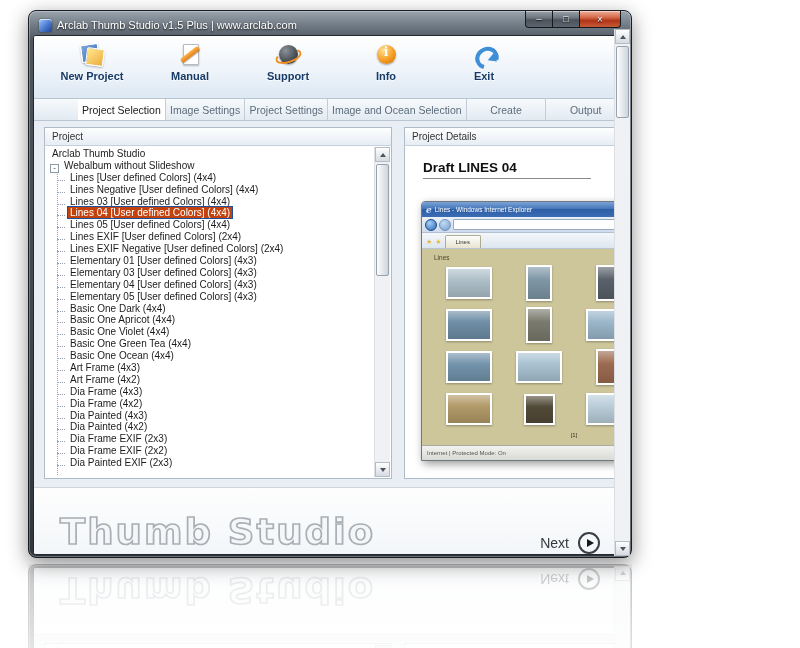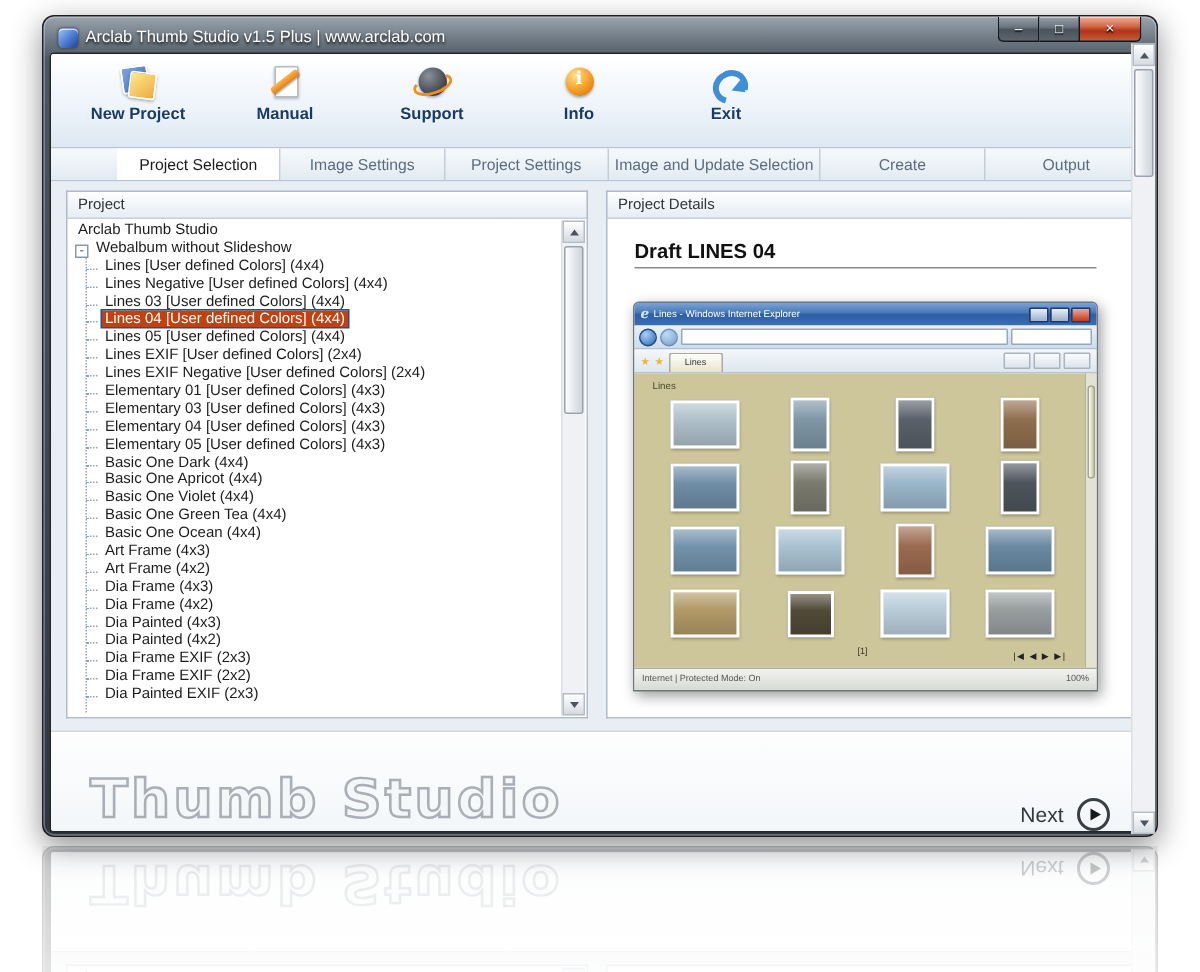--- a/index.html
+++ b/index.html
@@ -1,18 +1,18 @@
 <!DOCTYPE html>
 <html><head>
 <meta charset="utf-8">
 <style>
   html,body{margin:0;padding:0;}
   body{width:800px;height:648px;background:#ffffff;overflow:hidden;position:relative;
        font-family:"Liberation Sans",sans-serif;}
-  .stage{position:absolute;left:28px;top:10px;width:744px;}
+  .stage{position:absolute;left:28px;top:10px;width:604px;}
 
   
   .window{height:548px;box-sizing:border-box;border-radius:8px;padding:4px;position:relative;
     background:linear-gradient(180deg,#9aa4ad 0,#727c86 14px,#4d565f 30px,#3d454e 60%,#2f363d 100%);
     border:1px solid #1a1e22;
     box-shadow:0 6px 20px rgba(0,0,0,.45), inset 0 0 0 1px rgba(255,255,255,.28);
     -webkit-box-reflect: below 6px linear-gradient(to bottom, transparent 70%, rgba(0,0,0,.28) 100%);}
   .titlebar{height:20px;display:flex;align-items:center;padding:0 4px;color:#fff;font-size:11px;
     text-shadow:0 1px 2px rgba(0,0,0,.9);position:relative;}
   .app-icon{width:13px;height:13px;border-radius:3px;margin:0 5px 0 2px;
@@ -207,21 +207,21 @@
           <div class="tb-item">
             <span class="tb-icon i5"></span>
             <span class="tb-label">Exit</span>
           </div>
         </div>
 
       <div class="tabs">
           <div class="tab active">Project Selection</div>
           <div class="tab">Image Settings</div>
           <div class="tab">Project Settings</div>
-          <div class="tab">Image and Update Selection</div>
+          <div class="tab">Image and Ocean Selection</div>
           <div class="tab">Create</div>
           <div class="tab">Output</div>
         </div>
 
       <div class="content">
 
         <div class="panel left">
           <div class="phead">Project</div>
           <div class="pbody">
             <div class="tree">

